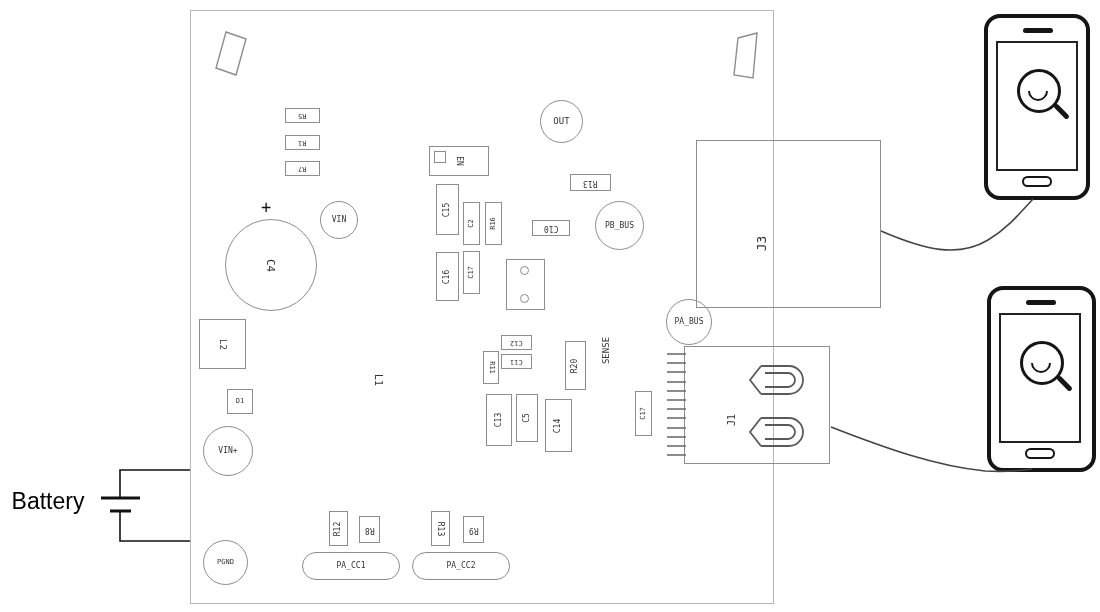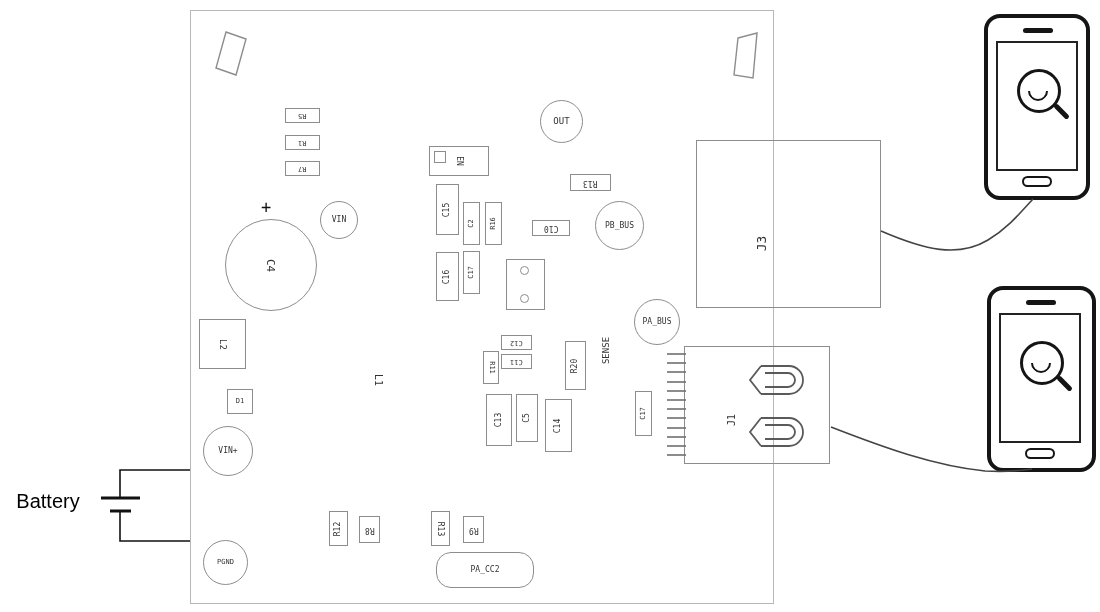--- a/index.html
+++ b/index.html
@@ -14,21 +14,21 @@
   .pill { border-radius:15px; }
   .free { position:absolute; display:flex; align-items:center; justify-content:center; }
   .t { font-size:8px; line-height:1; color:#333; white-space:nowrap;
        font-family:"DejaVu Sans Mono", monospace; }
   .fs7 { font-size:7px; } .fs9 { font-size:9px; } .fs10 { font-size:10px; }
   .fs11 { font-size:11px; } .fs13 { font-size:13px; } .fs17 { font-size:17px; color:#111; }
   .r90 { transform:rotate(90deg); } .rm90 { transform:rotate(-90deg); } .r180 { transform:rotate(180deg); }
   .dot { position:absolute; width:9px; height:9px; border:1.2px solid #8d8d8d; border-radius:50%; }
   .pad { position:absolute; border:1.2px solid #8d8d8d; }
   .overlay { position:absolute; left:0; top:0; pointer-events:none; }
-  .bat-t { font-family:"Liberation Sans", sans-serif; font-size:20px; color:#000; }
+  .bat-t { font-family:"Liberation Sans", sans-serif; font-size:23px; color:#000; }
   .phone { position:absolute; border:4px solid #151515; border-radius:16px; background:#fff; }
   .speaker { position:absolute; left:35px; top:10px; width:30px; height:5px; background:#151515; border-radius:3px; }
   .screen { position:absolute; left:8px; top:23px; width:82px; height:130px; border:2px solid #222; background:#fff; }
   .homebtn { position:absolute; left:34px; top:158px; width:30px; height:11px;
              border:2.5px solid #151515; border-radius:6px; background:#fff; }
   .mag-circle { position:absolute; left:19px; top:26px; width:44px; height:44px;
                 border:3.5px solid #151515; border-radius:50%; }
   .mag-inner { position:absolute; left:30px; top:38px; width:20px; height:20px; border-radius:50%;
                border:2px solid; border-color:transparent transparent #151515 #151515;
                transform:rotate(-45deg); }
@@ -138,21 +138,21 @@
   </div>
 
   <div class="comp" style="left:565px;top:341px;width:21px;height:49px">
     <span class="t rm90">R20</span>
   </div>
 
   <div class="free" style="left:596px;top:320px;width:22px;height:60px">
     <span class="t fs9 rm90">SENSE</span>
   </div>
 
-  <div class="comp circ" style="left:634px;top:299px;width:46px;height:46px">
+  <div class="comp circ" style="left:666px;top:299px;width:46px;height:46px">
     <span class="t">PA_BUS</span>
   </div>
 
   <div class="comp" style="left:486px;top:394px;width:26px;height:52px">
     <span class="t rm90">C13</span>
   </div>
   <div class="comp" style="left:516px;top:394px;width:22px;height:48px">
     <span class="t rm90">C5</span>
   </div>
   <div class="comp" style="left:545px;top:399px;width:27px;height:53px">
@@ -165,21 +165,24 @@
   <div class="comp" style="left:696px;top:140px;width:185px;height:168px;border-width:1.4px"></div>
   <div class="free" style="left:746px;top:226px;width:32px;height:34px">
     <span class="t fs13 rm90">J3</span>
   </div>
 
   <div class="comp" style="left:684px;top:346px;width:146px;height:118px;border-width:1.4px"></div>
   <div class="free" style="left:718px;top:406px;width:28px;height:28px">
     <span class="t fs10 rm90">J1</span>
   </div>
 
-  <div class="comp pill" style="left:436px;top:552px;width:98px;height:36px">
+  <div class="comp pill" style="left:302px;top:552px;width:98px;height:28px">
+    <span class="t">PA_CC1</span>
+  </div>
+  <div class="comp pill" style="left:412px;top:552px;width:98px;height:28px">
     <span class="t">PA_CC2</span>
   </div>
 
   <div class="comp" style="left:329px;top:511px;width:19px;height:35px">
     <span class="t rm90">R12</span>
   </div>
   <div class="comp" style="left:359px;top:516px;width:21px;height:27px">
     <span class="t r180">R8</span>
   </div>
   <div class="comp" style="left:431px;top:511px;width:19px;height:35px">

